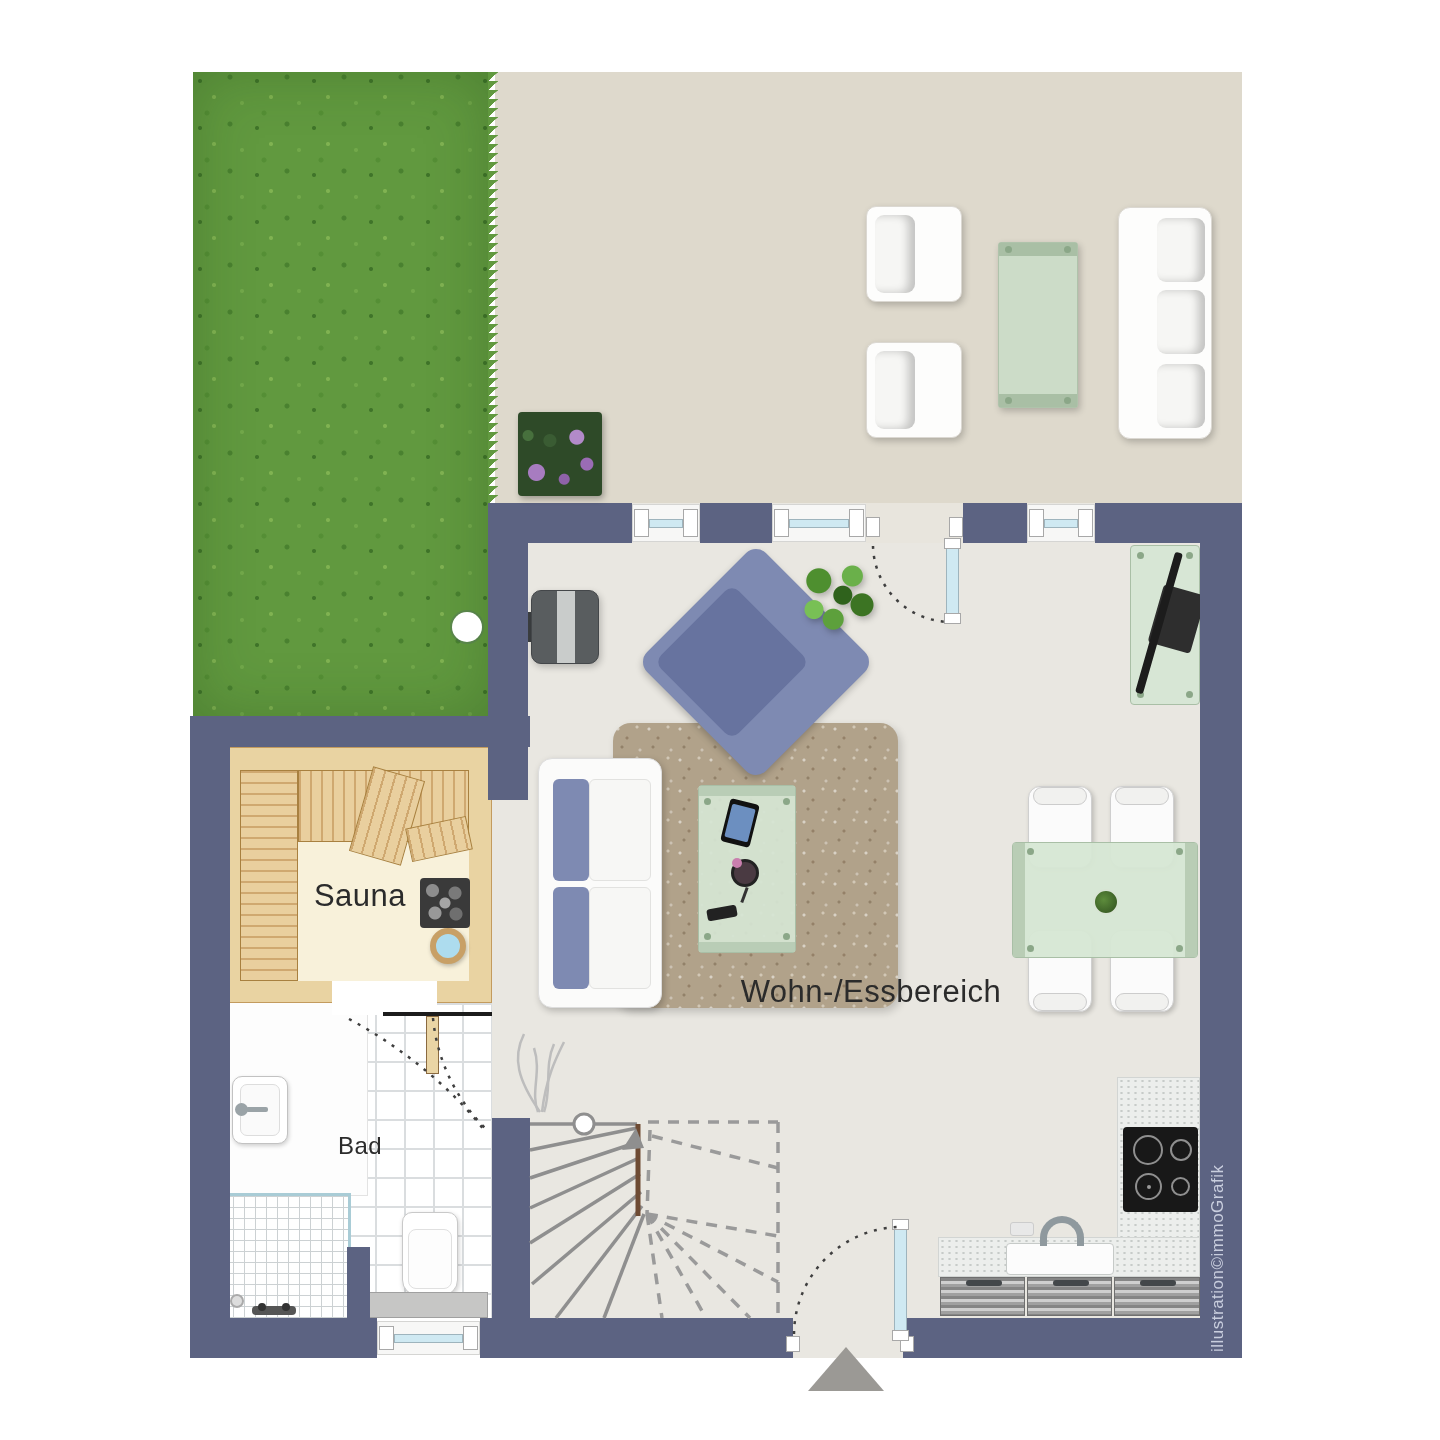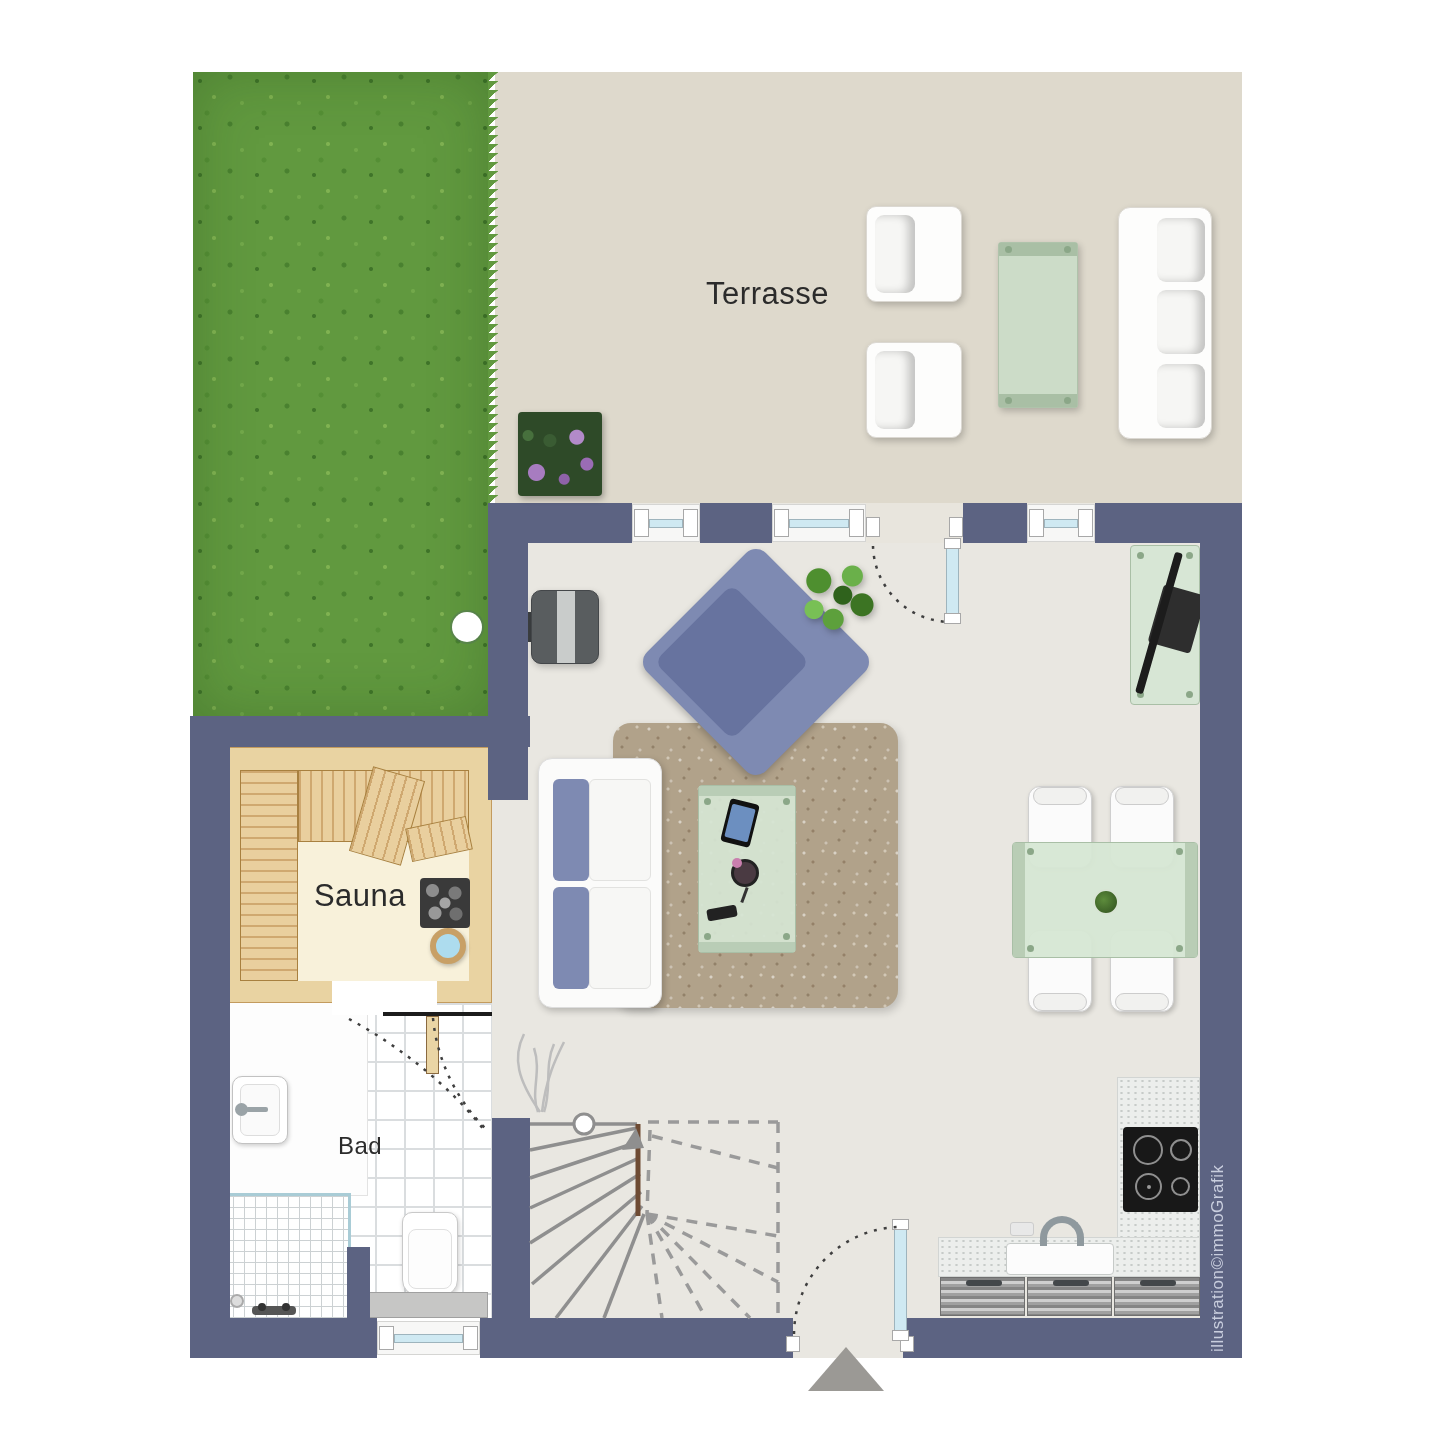--- a/index.html
+++ b/index.html
@@ -345,18 +345,18 @@
   </div>
   <div class="white-furn shadow" style="left:1118px;top:207px;width:94px;height:232px;border-radius:12px;">
     <div class="pillow" style="left:38px;top:10px;width:48px;height:64px;"></div>
     <div class="pillow" style="left:38px;top:82px;width:48px;height:64px;"></div>
     <div class="pillow" style="left:38px;top:156px;width:48px;height:64px;"></div>
   </div>
   <div class="planter" style="left:518px;top:412px;width:84px;height:84px;"></div>
 
   <div style="left:808px;top:1347px;width:76px;height:44px;background:#9b9995;clip-path:polygon(50% 0,100% 100%,0 100%);"></div>
 
-  <div class="label" style="left:640px;top:276px;width:255px;">Terrasse</div>
   <div class="label" style="left:280px;top:878px;width:160px;">Sauna</div>
   <div class="label" style="left:300px;top:1132px;width:120px;font-size:24px;">Bad</div>
+  <div class="label" style="left:721px;top:974px;width:300px;">Wohn-/Essbereich</div>
   <div class="watermark" style="left:1208px;top:1352px;width:232px;height:26px;">illustration©immoGrafik</div>
 
 </div>
 
 </body></html>

